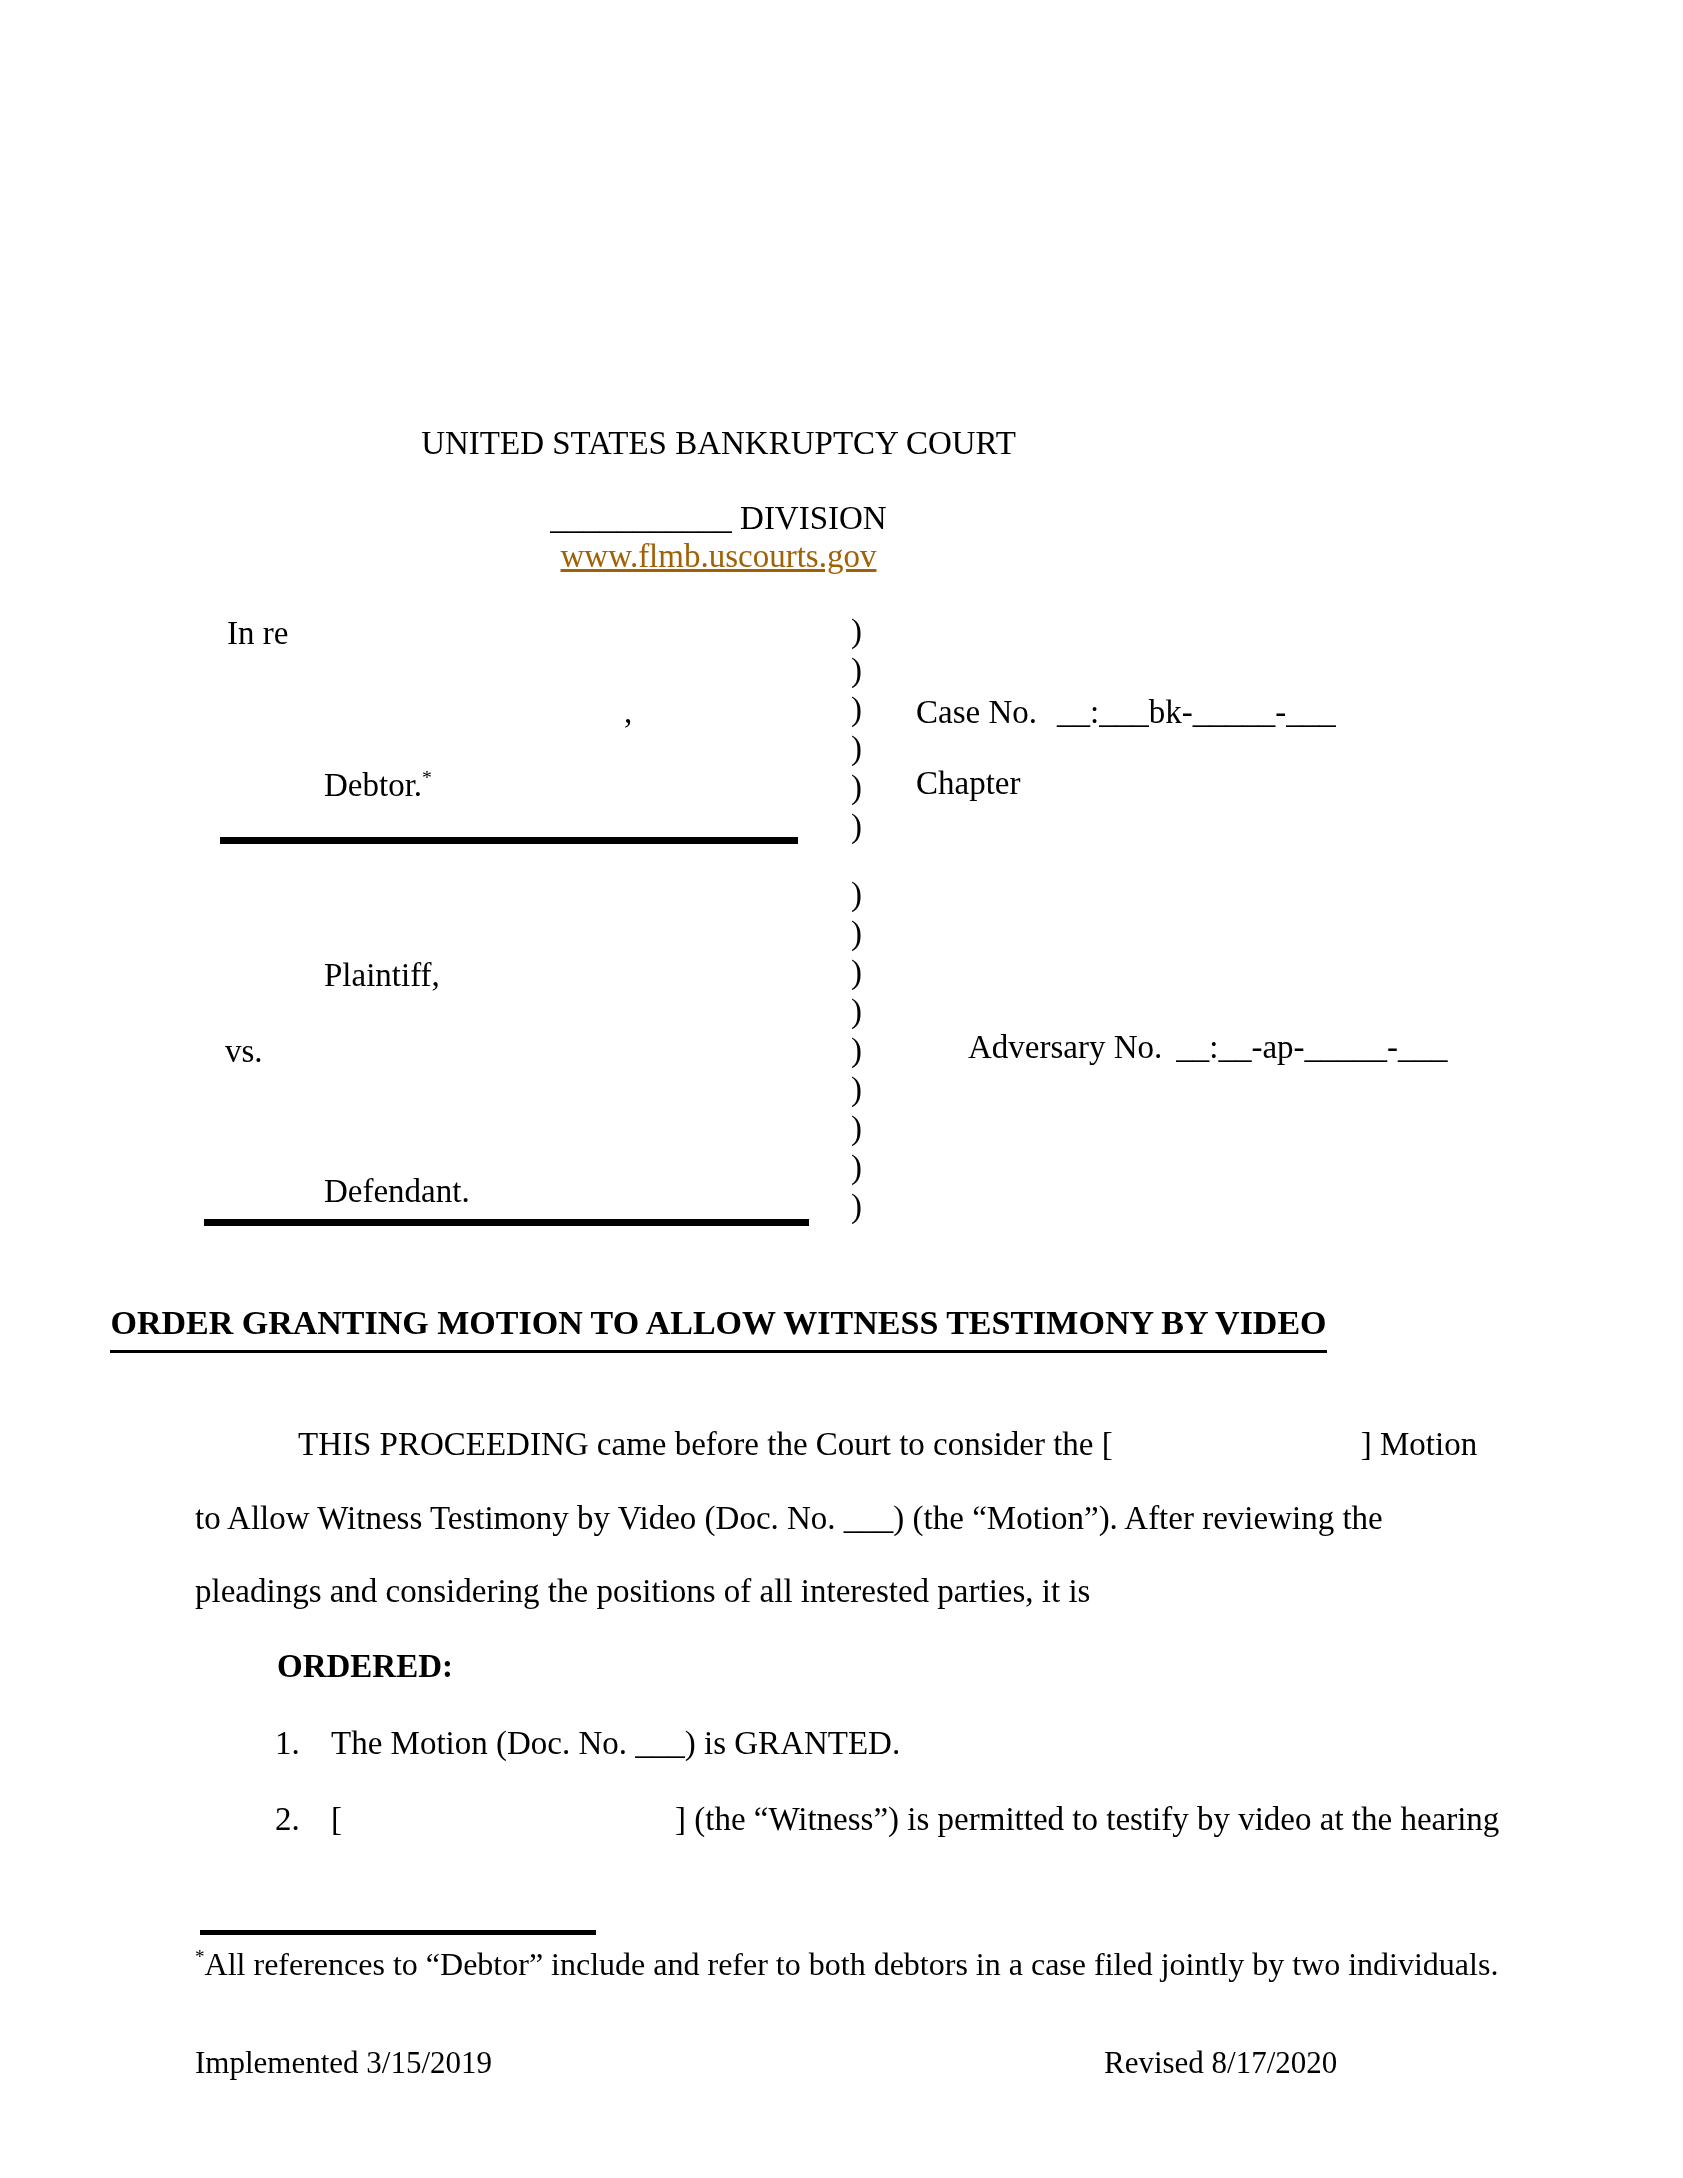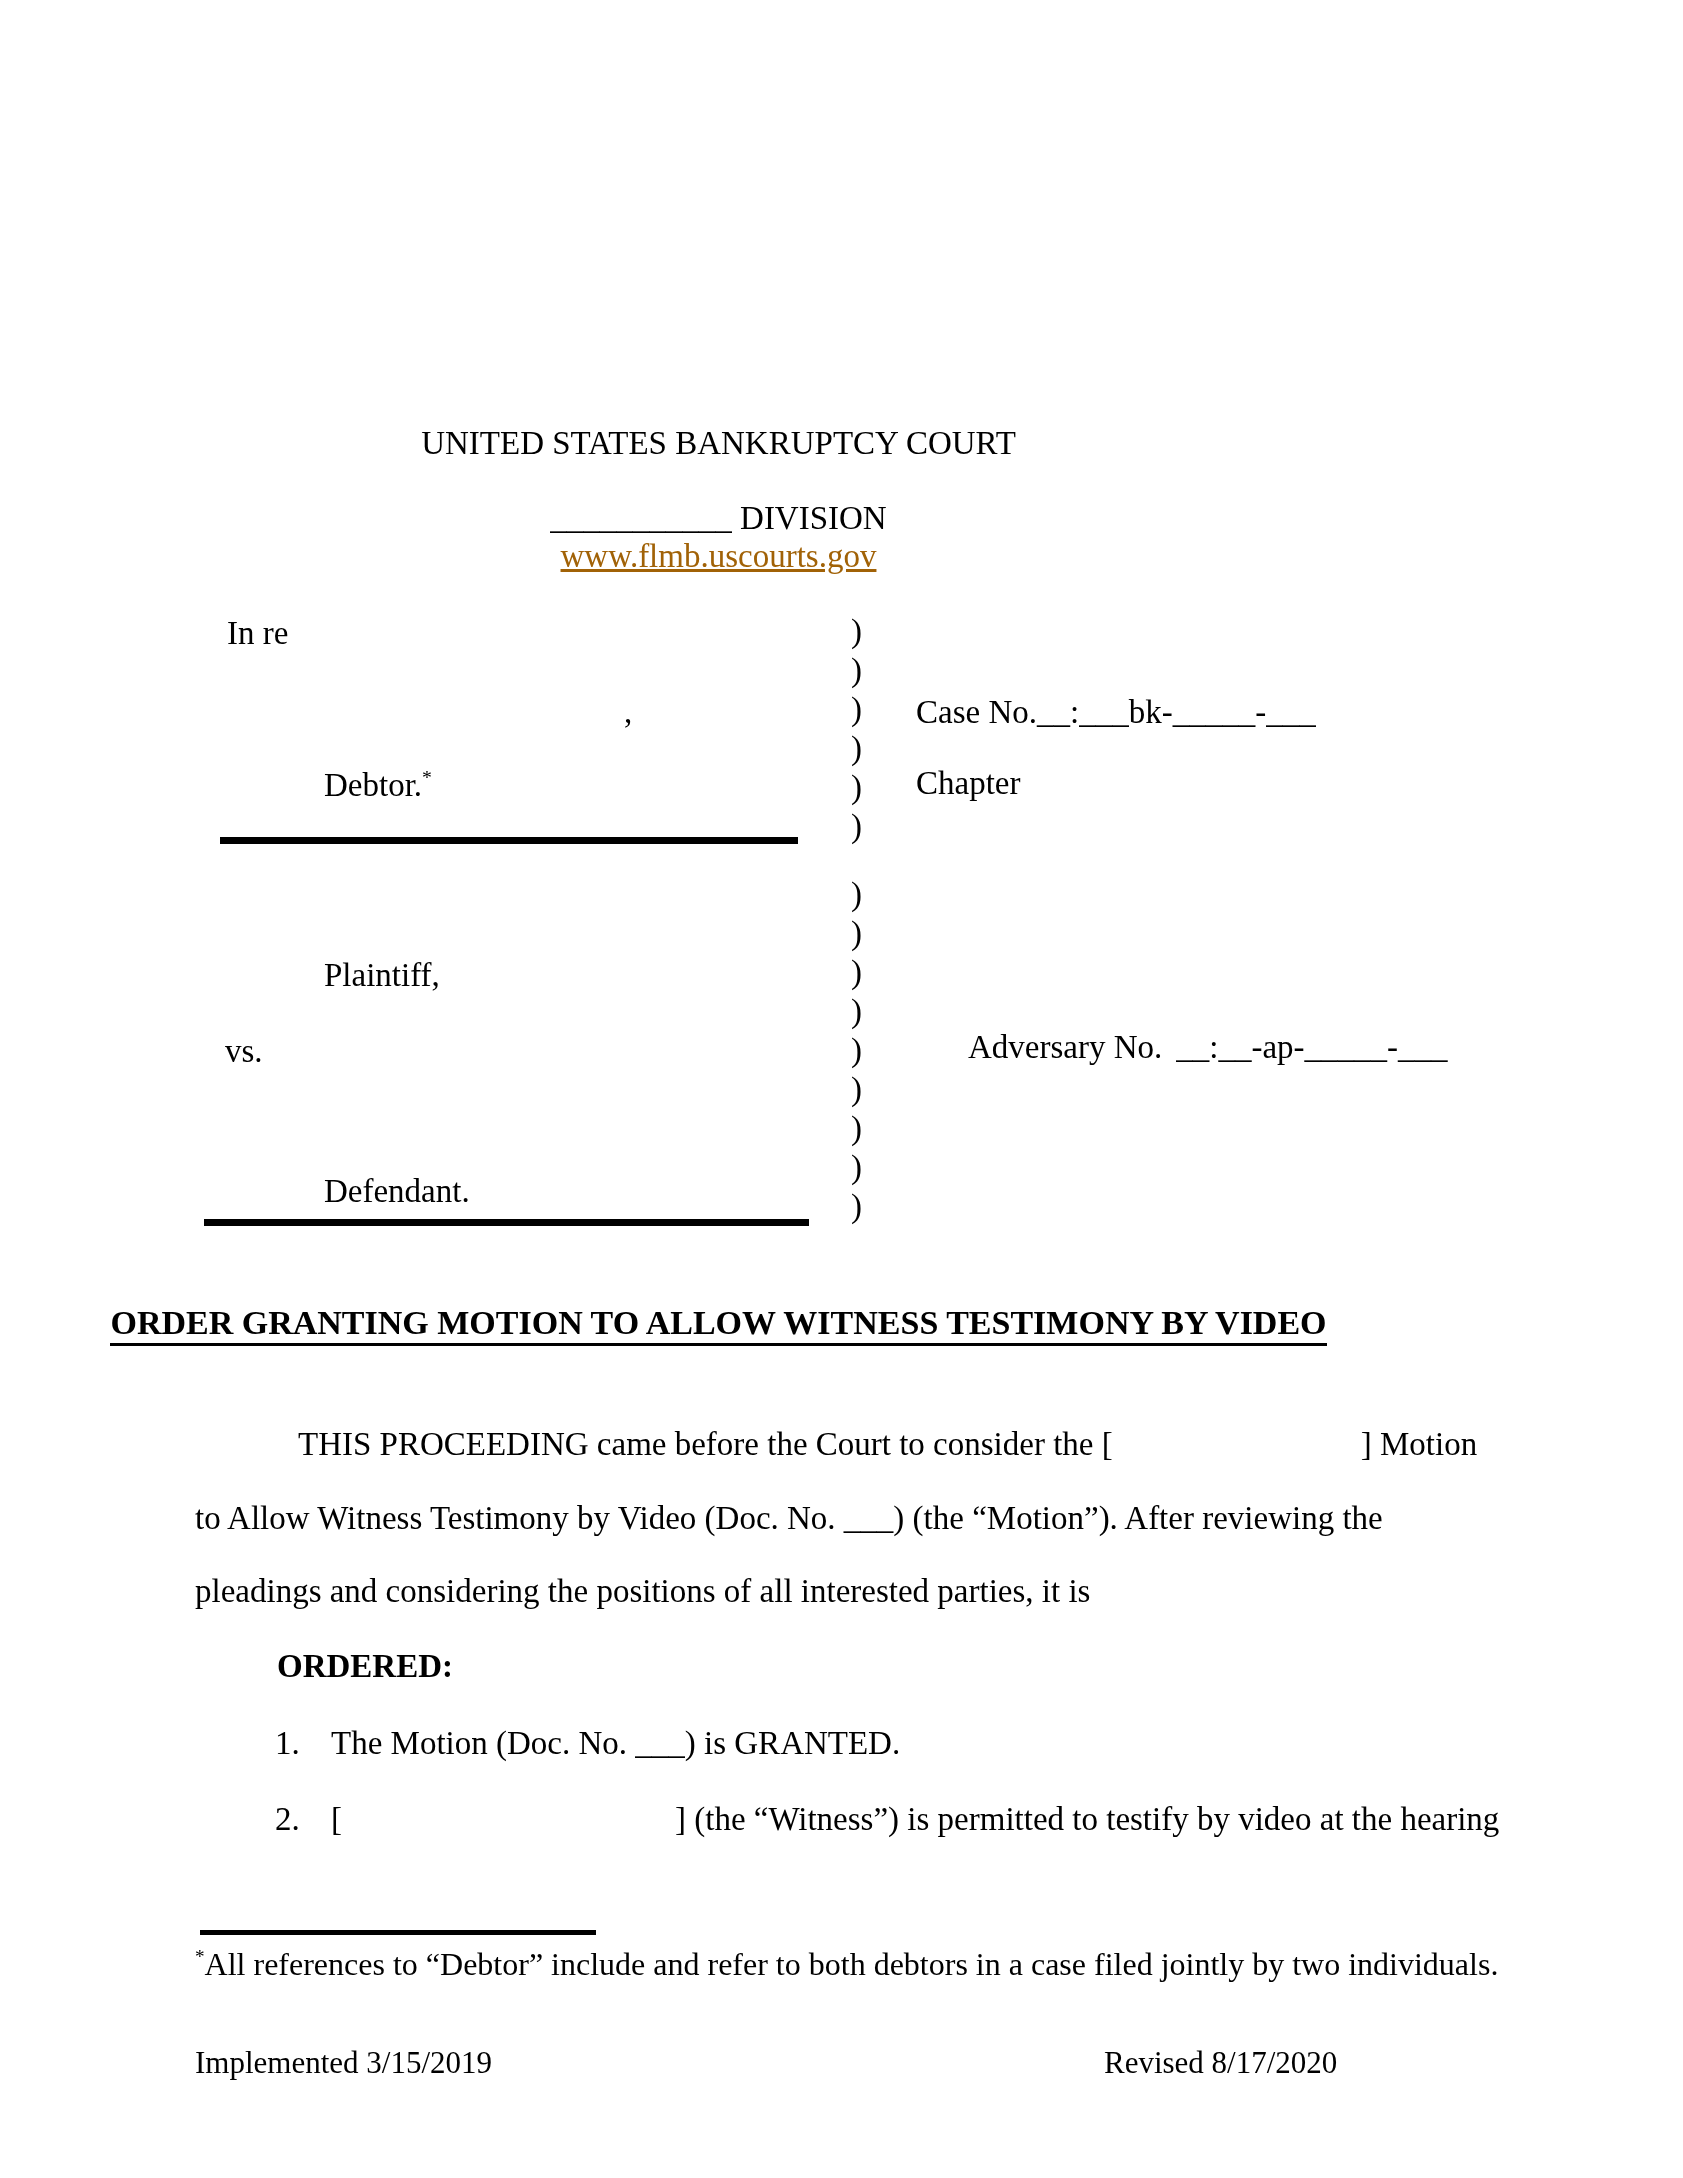--- a/index.html
+++ b/index.html
@@ -38,27 +38,27 @@
   .sup {
     font-size: 60%;
     vertical-align: super;
     line-height: 0;
   }
   .order-title {
     display: inline-block;
     font-weight: bold;
     font-size: 34px;
     border-bottom: 3px solid #000000;
-    padding-bottom: 1px;
+    padding-bottom: 8px;
   }
   .bold { font-weight: bold; }
   .gap-motion { display: inline-block; width: 248px; }
   .gap-witness { display: inline-block; width: 333px; }
   .num { display: inline-block; width: 56px; }
-  .blank-offset { }
+  .blank-offset { margin-left: 20px; }
   .blank-offset-sm { margin-left: 14px; }
   .footnote-text { font-size: 32px; line-height: 32px; }
   .footer-text { font-size: 31px; line-height: 36px; }
 </style>
 </head>
 <body>
 
 <div class="page">
 
   <div class="abs centered" style="top:424px;">UNITED STATES BANKRUPTCY COURT</div>

